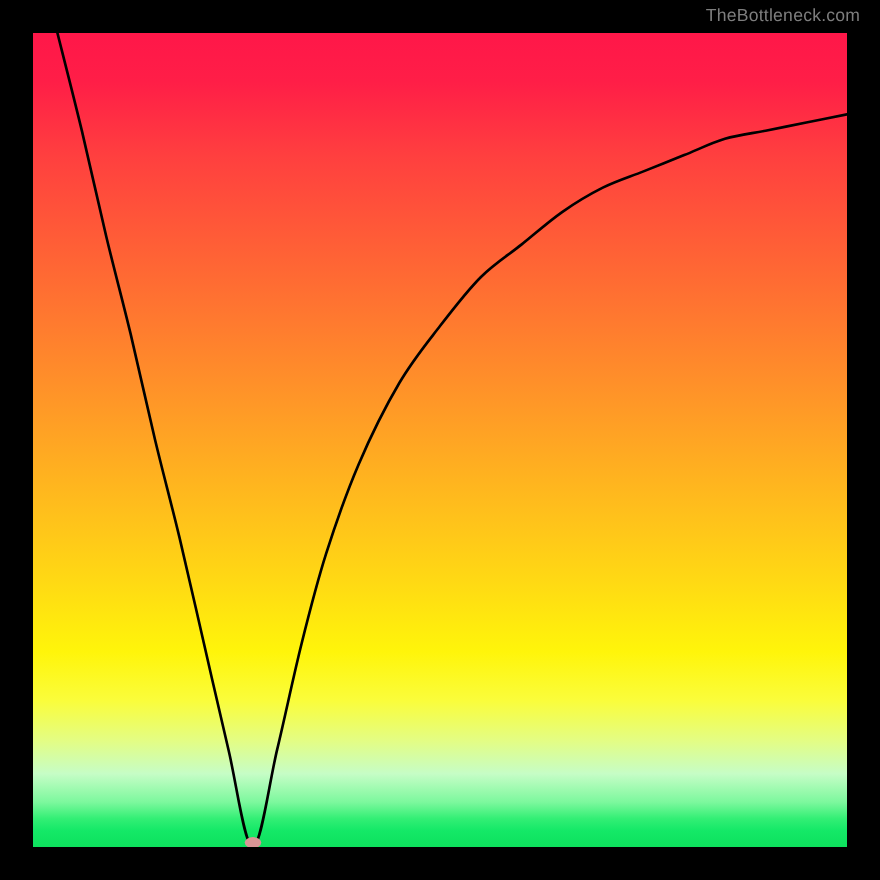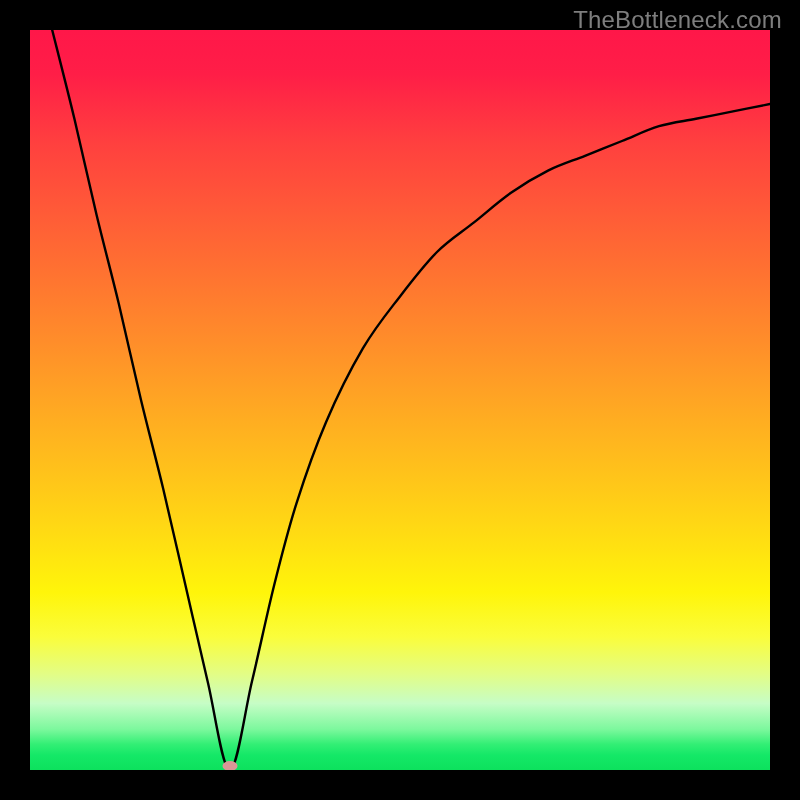--- a/index.html
+++ b/index.html
@@ -58,21 +58,21 @@
     height: 10px;
     border-radius: 50%;
     background: #d99696;
     transform: translate(-50%, -50%);
   }
   .watermark {
     position: absolute;
     top: 6px;
     right: 18px;
     color: #7e7e7e;
-    font-size: 24px;
+    font-size: 16px;
     font-weight: 500;
     letter-spacing: 0.2px;
   }
 </style>
 </head>
 <body>
 
 <div class="outer">
   <div class="watermark">TheBottleneck.com</div>
   <div class="plot">

